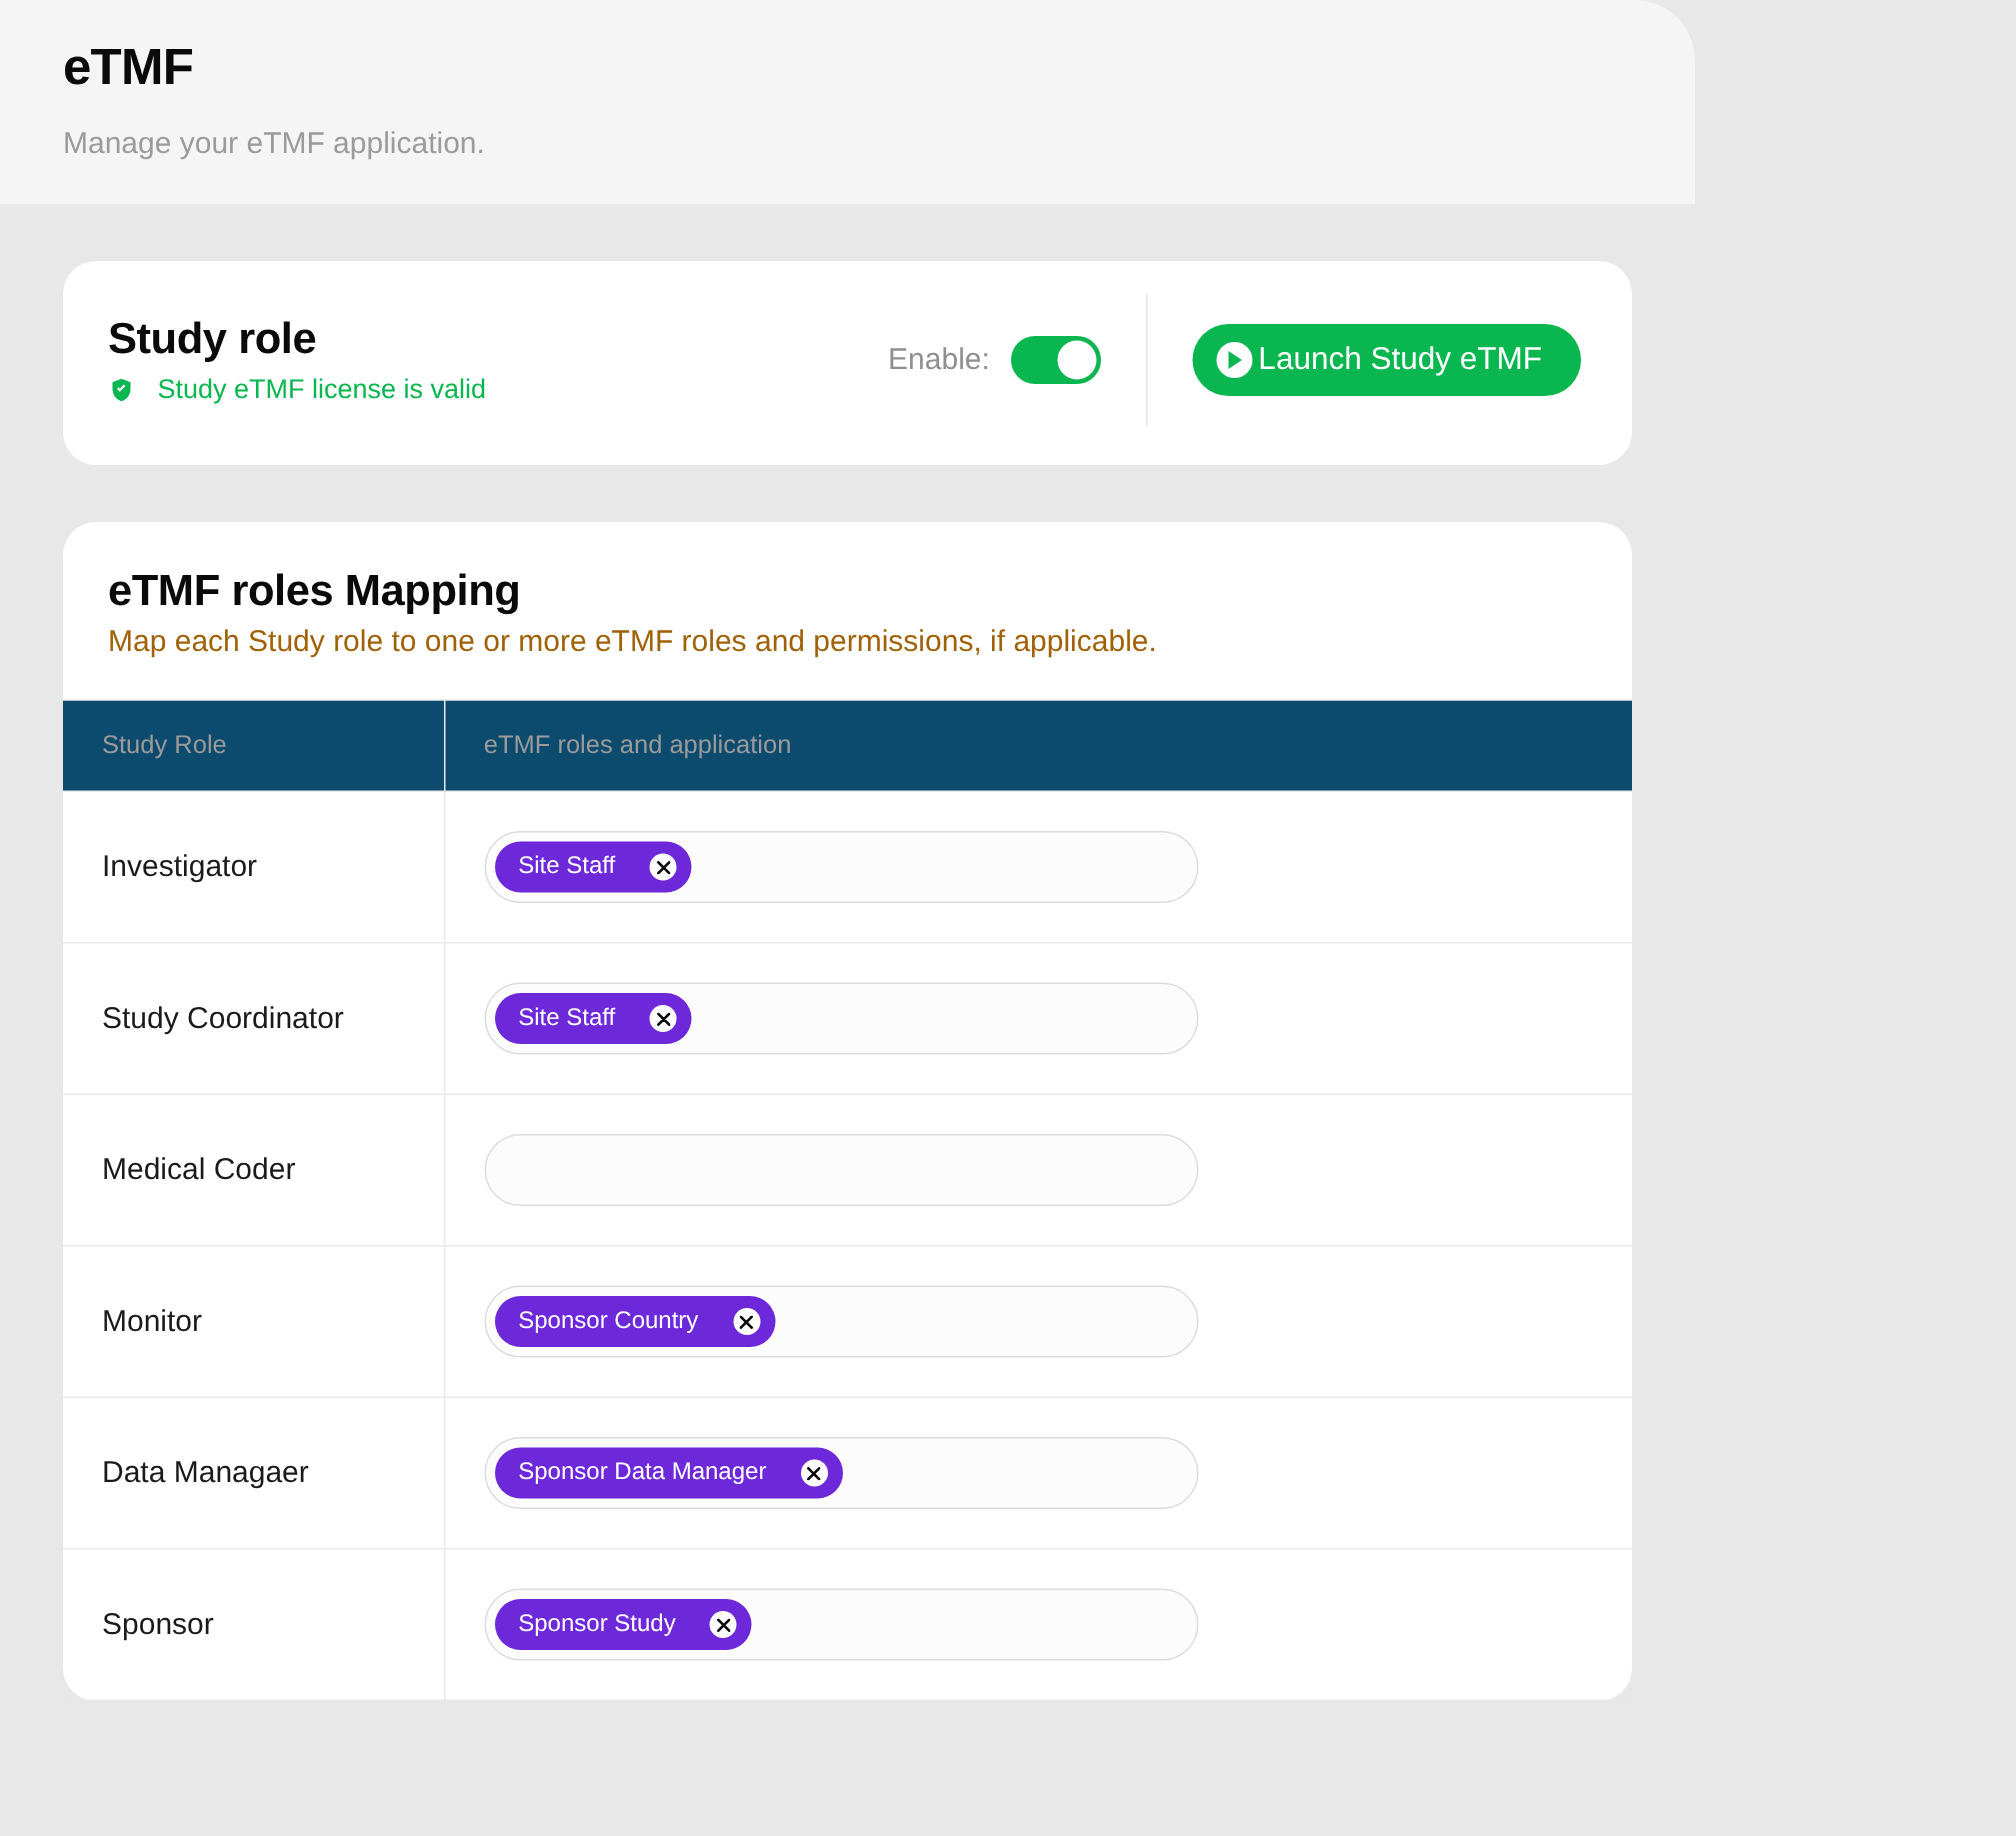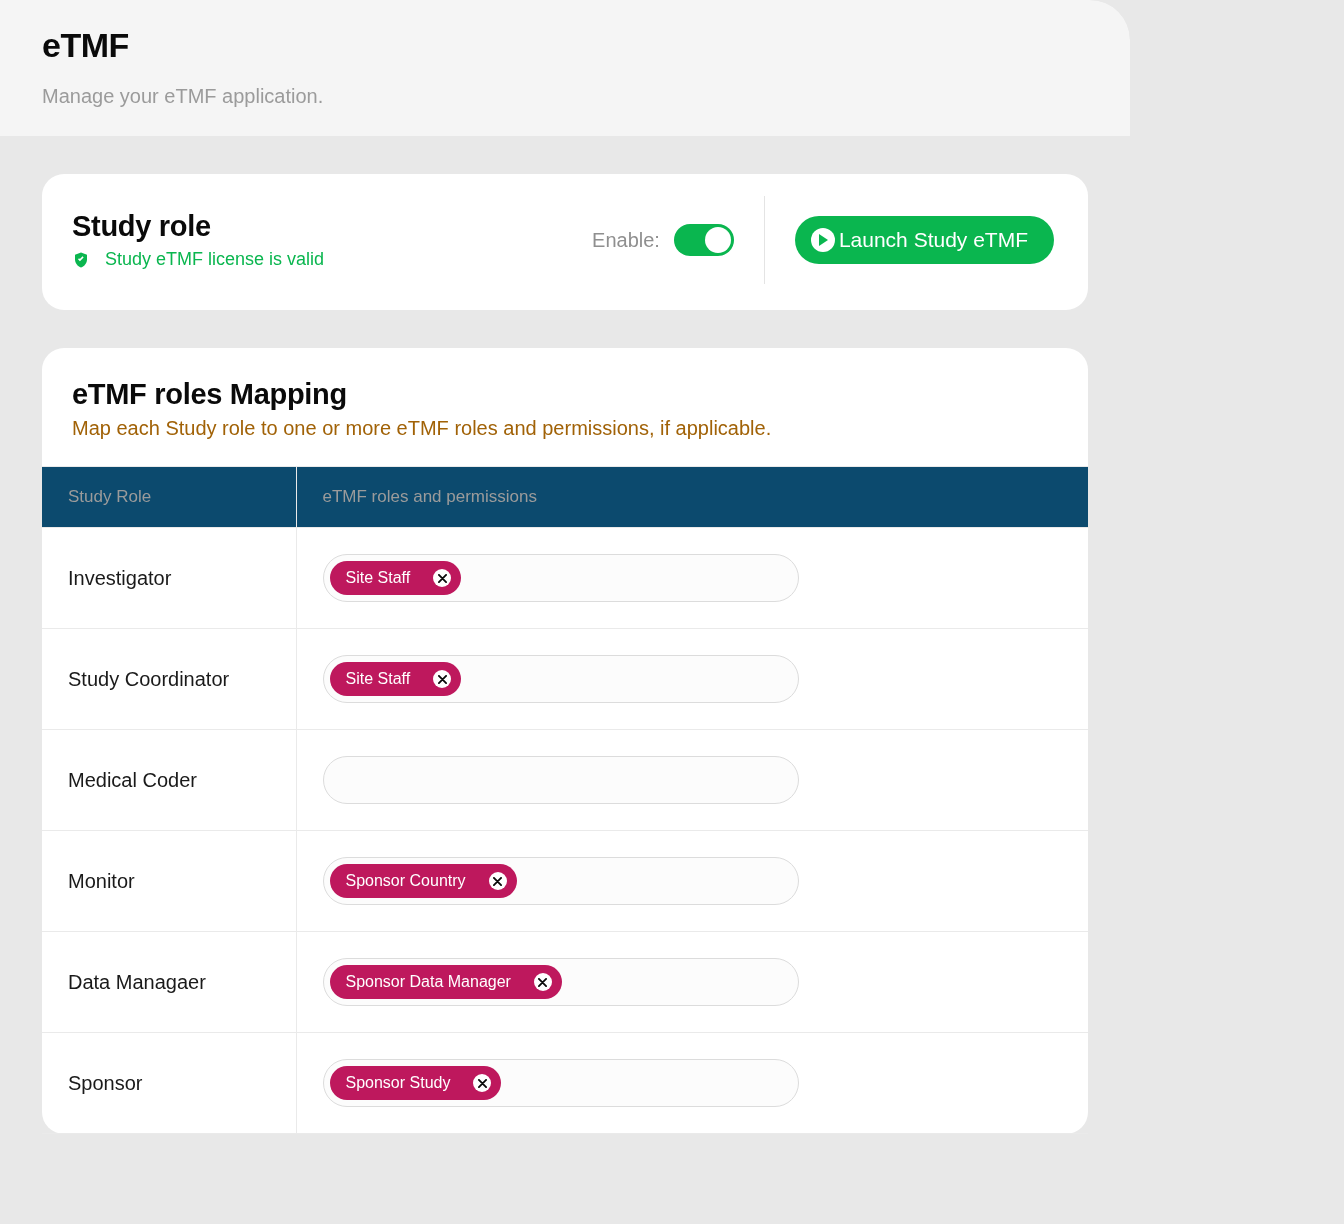--- a/index.html
+++ b/index.html
@@ -197,21 +197,21 @@
       width: 476px;
       border: 1px solid #dcdcdc;
       border-radius: 26px;
       padding: 4px 6px;
       background: #fcfcfc;
     }
     .tag {
       display: inline-flex;
       align-items: center;
       gap: 23px;
-      background: #be185d;
+      background: #6d28d9;
       color: #fff;
       font-size: 16px;
       font-weight: 500;
       padding: 8px 10px 8px 16px;
       border-radius: 20px;
     }
     .tag-remove {
       width: 18px;
       height: 18px;
       background: #fff;
@@ -270,21 +270,21 @@
     <div class="card card-mapping">
       <div class="mapping-header">
         <div class="mapping-title">eTMF roles Mapping</div>
         <div class="mapping-subtitle">Map each Study role to one or more eTMF roles and permissions, if applicable.</div>
       </div>
 
       <table class="table">
         <thead>
           <tr class="table-head-row">
             <th class="th">Study Role</th>
-            <th class="th">eTMF roles and permissions</th>
+            <th class="th">eTMF roles and application</th>
           </tr>
         </thead>
         <tbody id="mapping-body">
         <tr>
               <td class="td">Investigator</td>
               <td class="td">
                 <div class="tag-input">
                   <span class="tag">
                     <span>Site Staff</span>
                     <span class="tag-remove">

